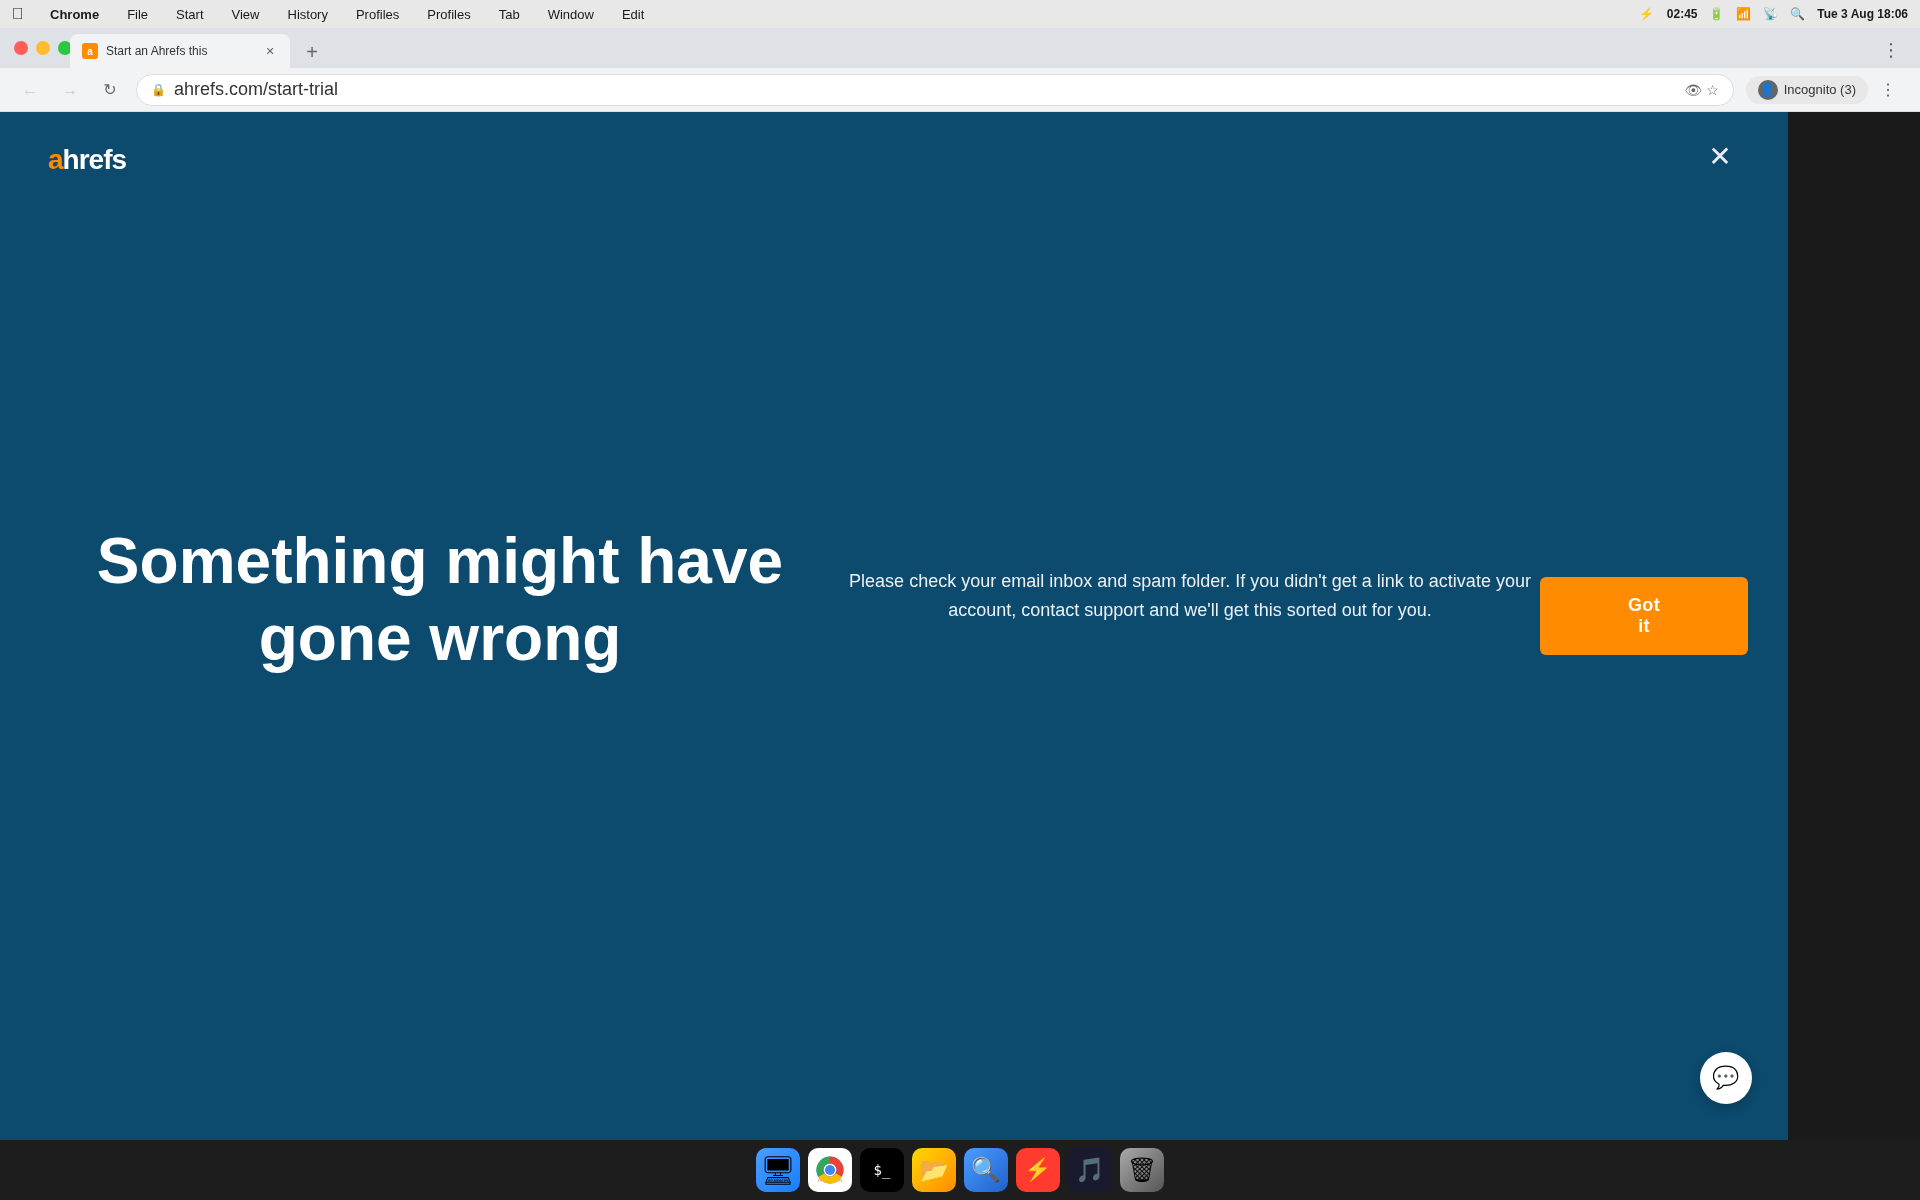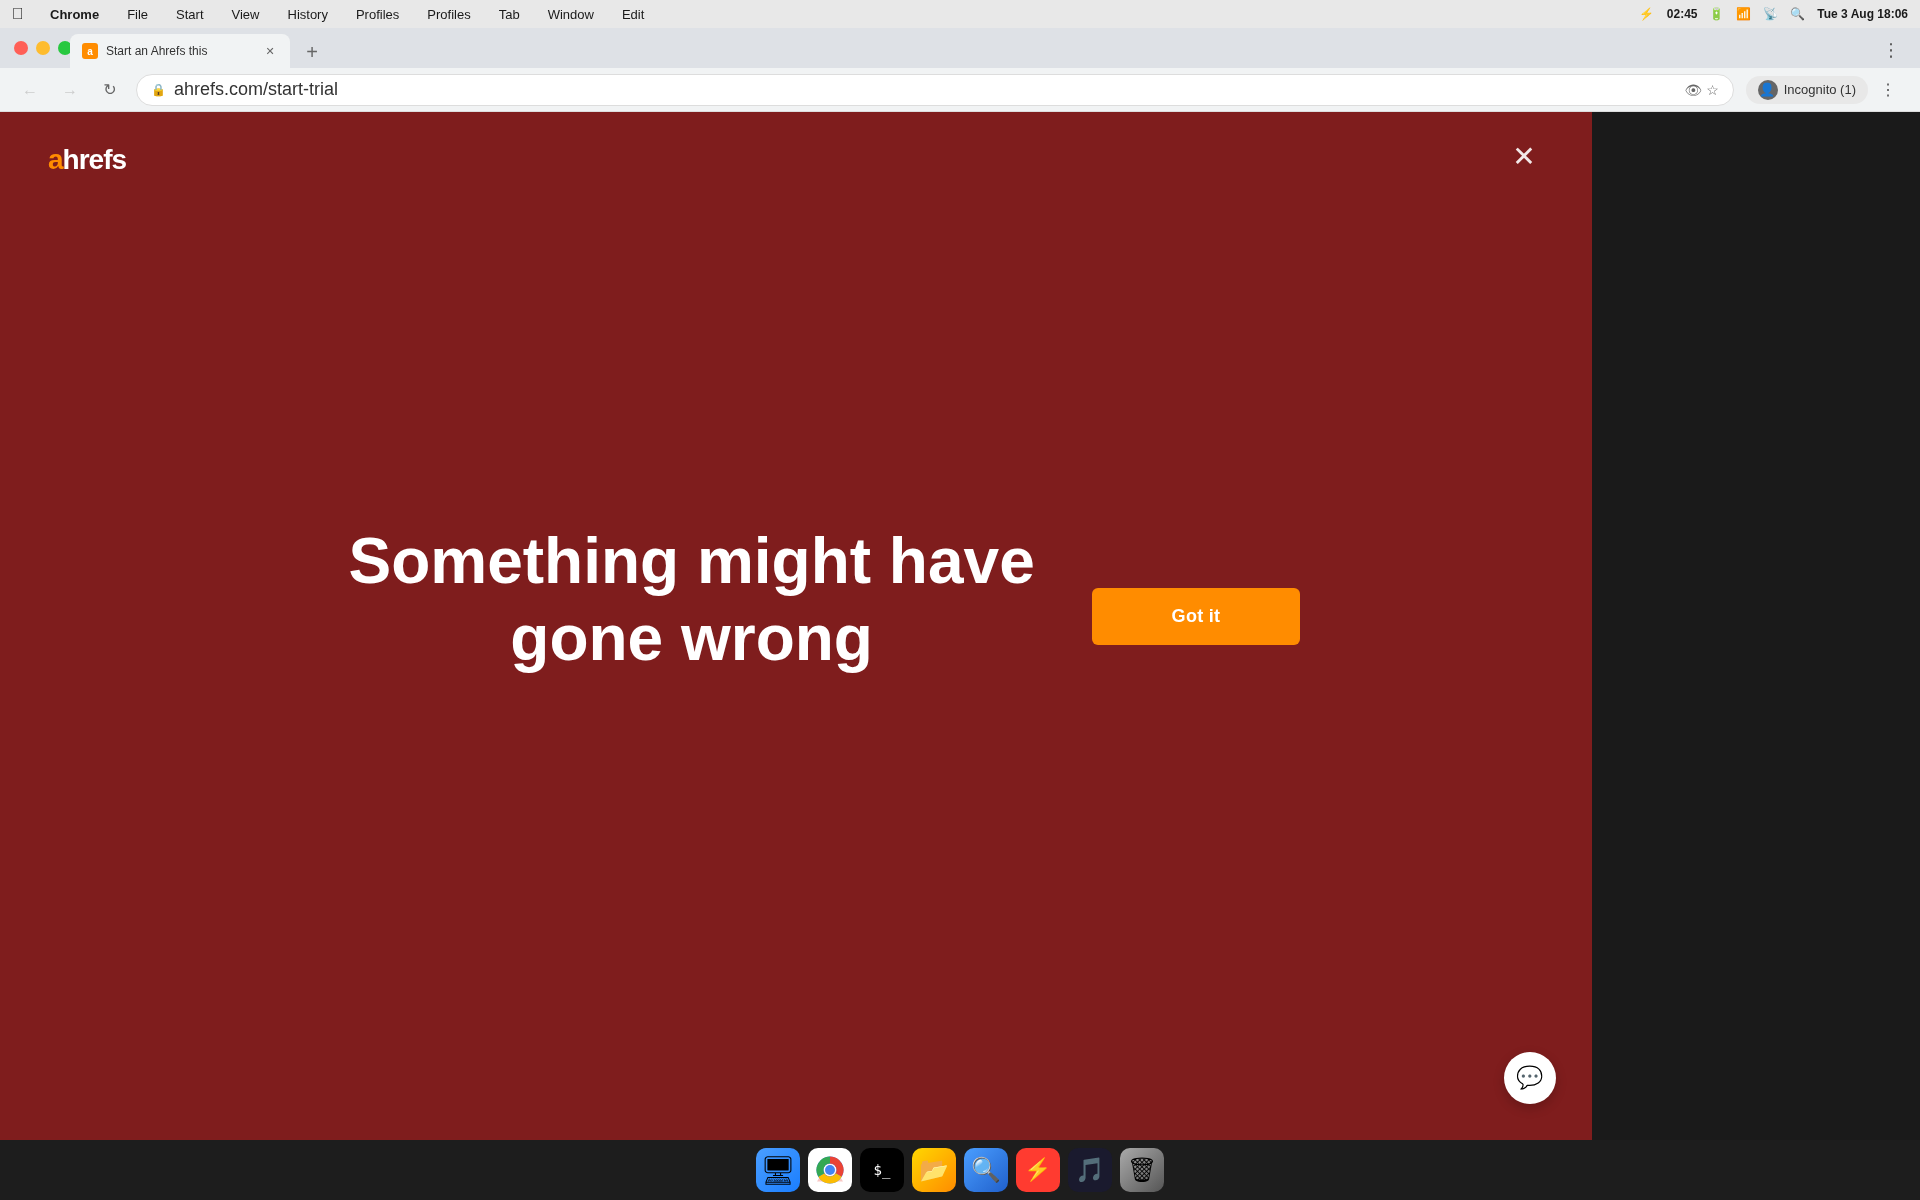--- a/index.html
+++ b/index.html
@@ -242,23 +242,23 @@
       background: #666;
       display: flex;
       align-items: center;
       justify-content: center;
       color: white;
       font-size: 11px;
     }
 
     
     .page {
-      width: 1592px;
+      width: 1788px;
       height: calc(1200px - 28px - 40px - 44px - 60px);
-      background: #7f1d1d;
+      background: #0c4a6e;
       position: relative;
       display: flex;
       flex-direction: column;
     }
 
     
     .logo-container {
       position: absolute;
       top: 32px;
       left: 48px;
@@ -430,40 +430,41 @@
     <div class="address-right">
       <span style="font-size: 14px; color: #666;">👁</span>
       <span style="font-size: 14px; color: #666;">☆</span>
     </div>
   </div>
   <div class="toolbar-right">
     <div class="incognito-btn">
       <div class="incognito-icon">
         <span style="font-size: 13px;">👤</span>
       </div>
-      <span>Incognito (1)</span>
+      <span>Incognito (3)</span>
     </div>
     <div class="toolbar-btn">⋮</div>
   </div>
 </div>
 
 <div class="page">
 
   <div class="logo-container">
     <span class="logo">
       <span class="logo-a">a</span><span>hrefs</span>
     </span>
   </div>
 
   <div class="close-btn">
     <span>✕</span>
   </div>
 
   <div class="main-content">
     <h1 class="error-heading">Something might have gone wrong</h1>
+    <p class="error-description">Please check your email inbox and spam folder. If you didn't get a link to activate your account, contact support and we'll get this sorted out for you.</p>
     <button class="got-it-btn">Got it</button>
   </div>
 
   <div class="chat-btn">
     <span>💬</span>
   </div>
 
 </div>
 
 <div class="dock">

